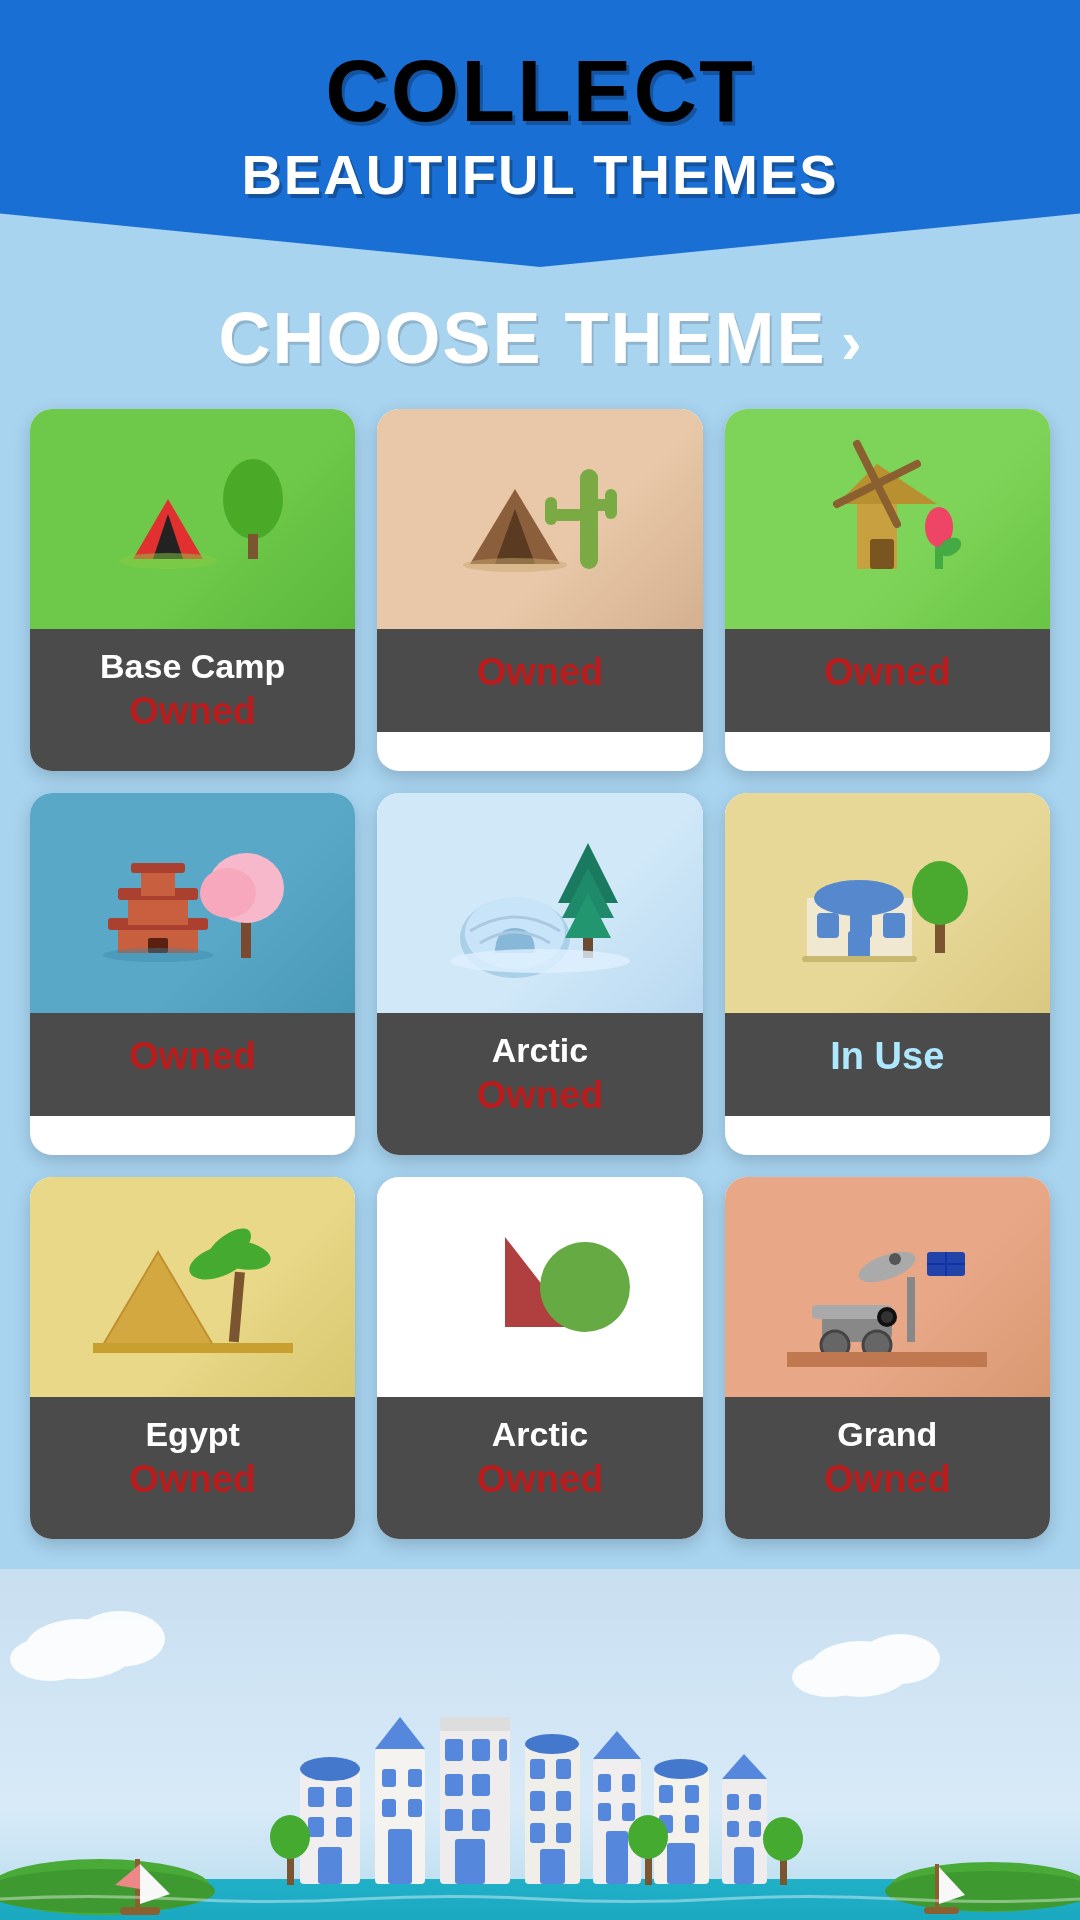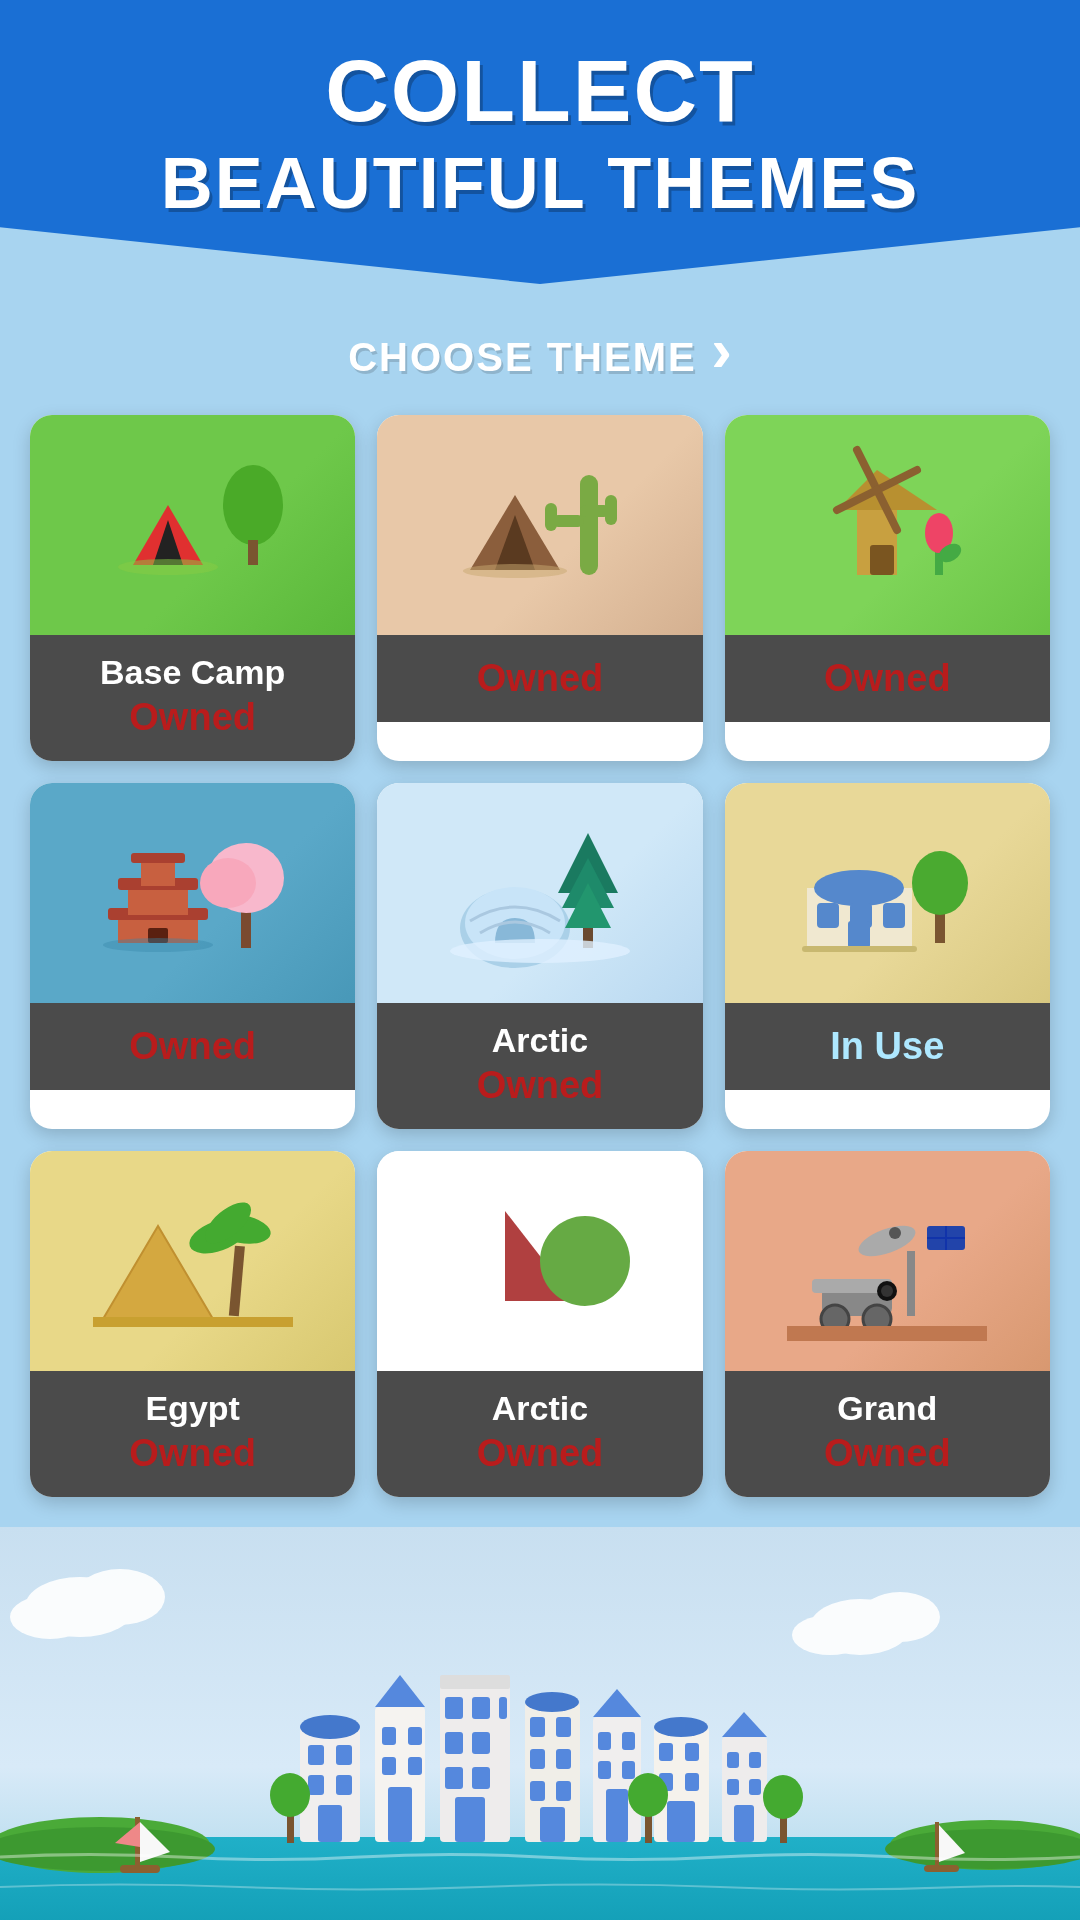--- a/index.html
+++ b/index.html
@@ -17,41 +17,41 @@
     .header {
       background: #1a6fd4;
       padding: 40px 20px 60px;
       text-align: center;
       clip-path: polygon(0 0, 100% 0, 100% 80%, 50% 100%, 0 80%);
       margin-bottom: -20px;
     }
     .header-title-main {
       font-size: 88px;
       font-weight: 900;
-      color: #ffffff;
+      color: #000000;
       letter-spacing: 2px;
       text-shadow: 3px 4px 0 rgba(0,0,0,0.25);
       display: block;
     }
     .header-title-sub {
-      font-size: 72px;
+      font-size: 56px;
       font-weight: 900;
       color: #ffffff;
       letter-spacing: 2px;
       text-shadow: 3px 4px 0 rgba(0,0,0,0.25);
       display: block;
     }
 
     
     .choose-theme-bar {
       text-align: center;
       padding: 50px 20px 20px;
     }
     .choose-theme-label {
-      font-size: 40px;
+      font-size: 72px;
       font-weight: 900;
       color: #ffffff;
       letter-spacing: 2px;
       text-shadow: 2px 3px 0 rgba(0,0,0,0.15);
     }
     .chevron-right {
       display: inline-block;
       color: #ffffff;
       font-size: 62px;
       font-weight: 900;
@@ -79,21 +79,21 @@
       height: 220px;
       display: flex;
       align-items: center;
       justify-content: center;
       position: relative;
       overflow: hidden;
     }
 
     .theme-card-info {
       background: rgba(50, 50, 50, 0.88);
-      padding: 18px 10px 22px;
+      padding: 18px 10px 38px;
       text-align: center;
     }
     .theme-card-name {
       font-size: 34px;
       font-weight: 700;
       color: #ffffff;
       display: block;
     }
     .theme-card-status {
       font-size: 38px;

